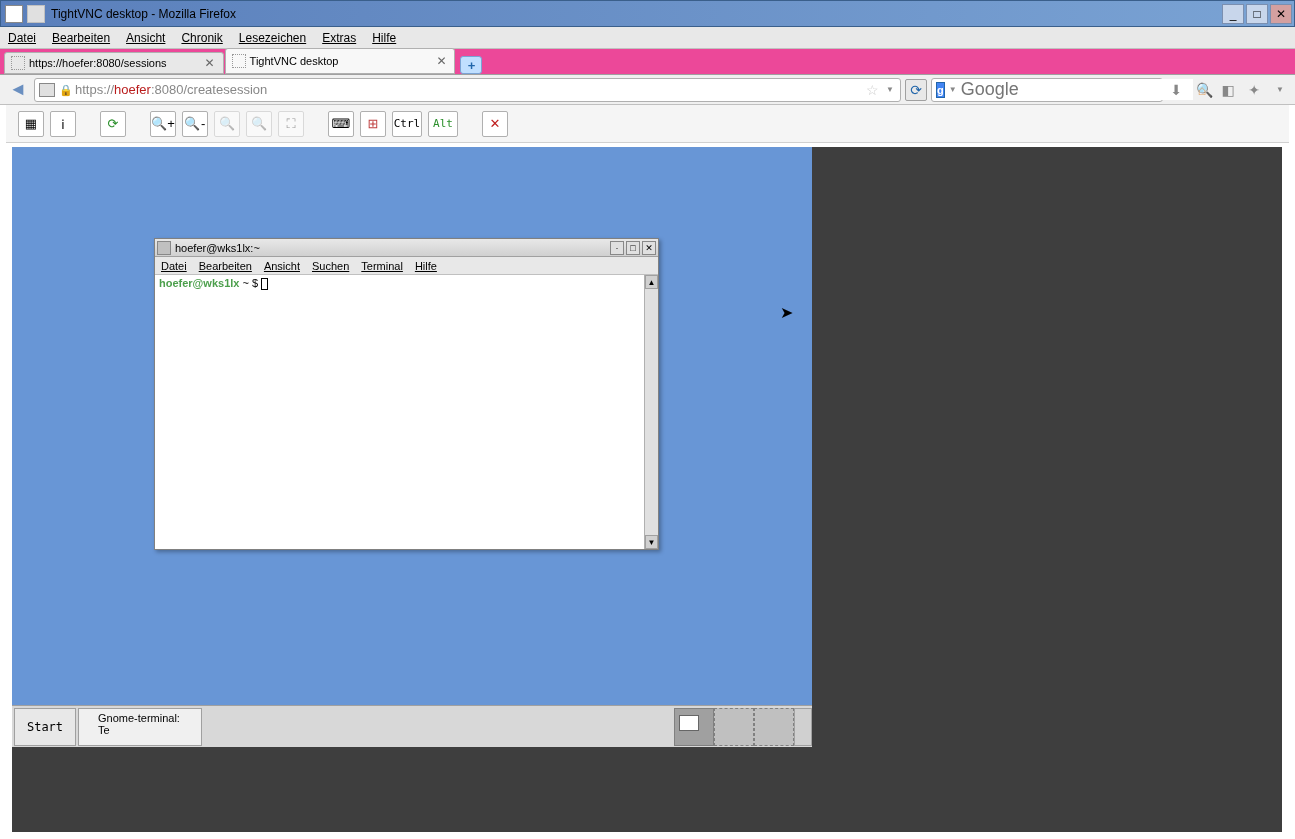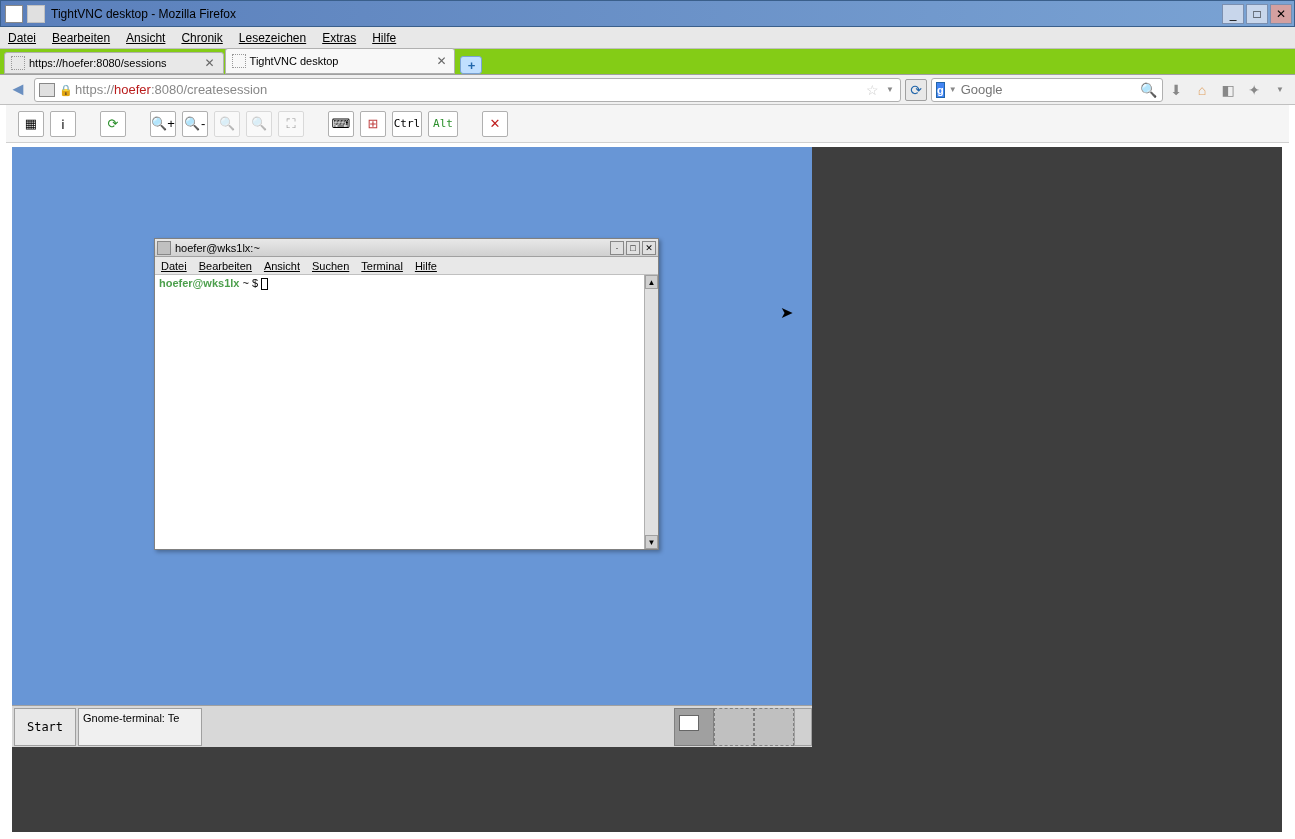--- a/index.html
+++ b/index.html
@@ -13,21 +13,21 @@
 .titlebar-btns { display: flex; gap: 2px; margin-right: 2px; }
 .titlebar-btn { width: 22px; height: 20px; background: #c8d6eb; border: 1px solid #7a8fb0; display: flex; align-items: center; justify-content: center; font-size: 12px; }
 .titlebar-btn.close { background: #d4a0a0; }
 
 
 .menubar { height: 22px; background: #e8e8e8; display: flex; align-items: center; padding: 0 8px; gap: 16px; border-bottom: 1px solid #c0c0c0; }
 .menubar-item { font-size: 12px; color: #000; cursor: pointer; }
 .menubar-item .ul { text-decoration: underline; }
 
 
-.tabbar { height: 26px; background: #84cc16; display: flex; align-items: flex-end; padding: 0 4px; border-bottom: 1px solid #a0a0a0; }
+.tabbar { height: 26px; background: #ec4899; display: flex; align-items: flex-end; padding: 0 4px; border-bottom: 1px solid #a0a0a0; }
 .tab { height: 22px; background: #e8e8e8; border: 1px solid #b0b0b0; display: flex; align-items: center; padding: 0 6px; gap: 4px; font-size: 11px; margin-right: 1px; border-radius: 3px 3px 0 0; }
 .tab.active { background: #f8f8f8; height: 26px; }
 .tab-icon { width: 14px; height: 14px; border: 1px dotted #999; }
 .tab-close { width: 14px; height: 14px; display: flex; align-items: center; justify-content: center; font-size: 12px; color: #666; }
 .tab-add { width: 22px; height: 18px; background: #c0dfff; border: 1px solid #7aa3d4; display: flex; align-items: center; justify-content: center; font-size: 13px; color: #2266aa; margin-left: 4px; border-radius: 3px; font-weight: bold; }
 
 
 .navbar { height: 30px; background: #f0f0f0; display: flex; align-items: center; padding: 0 6px; gap: 4px; border-bottom: 1px solid #c0c0c0; }
 .nav-btn { width: 24px; height: 24px; display: flex; align-items: center; justify-content: center; border: 1px solid transparent; border-radius: 3px; }
 .nav-back { color: #6a8fc0; font-size: 18px; }
@@ -35,21 +35,21 @@
 .url-page-icon { width: 16px; height: 14px; border: 1px solid #888; background: #e0e0e0; }
 .url-lock { width: 12px; height: 12px; color: #888; font-size: 11px; }
 .url-text { font-size: 13px; color: #888; }
 .url-text .dark { color: #b91c1c; }
 .url-star { width: 16px; color: #ccc; font-size: 14px; }
 .url-dropdown { width: 10px; font-size: 8px; color: #888; }
 .reload-btn { width: 22px; height: 22px; border: 1px solid #a0a0a0; background: #e8e8e8; display: flex; align-items: center; justify-content: center; color: #2266aa; font-size: 14px; border-radius: 2px; }
 .searchbar { width: 232px; height: 24px; background: #fff; border: 1px solid #b0b0b0; display: flex; align-items: center; padding: 0 4px; gap: 4px; border-radius: 3px; }
 .search-icon-box { width: 18px; height: 16px; background: #4285f4; border: 1px solid #2266aa; display: flex; align-items: center; justify-content: center; color: #fff; font-size: 11px; font-weight: bold; }
 .search-dd { font-size: 8px; color: #888; }
-.search-input { flex: 1; font-size: 13px; color: #701a75; border: none; outline: none; }
+.search-input { flex: 1; font-size: 18px; color: #701a75; border: none; outline: none; }
 .search-mag { color: #888; font-size: 14px; }
 .navbar-right { display: flex; gap: 8px; align-items: center; }
 .toolbar-icon { width: 18px; height: 18px; color: #888; font-size: 14px; display: flex; align-items: center; justify-content: center; }
 
 
 .vnc-toolbar { height: 38px; background: #f5f5f5; display: flex; align-items: center; padding: 0 12px; gap: 6px; border-bottom: 1px solid #d0d0d0; margin: 0 6px; }
 .vnc-btn { width: 26px; height: 26px; background: #fff; border: 1px solid #b0b0b0; display: flex; align-items: center; justify-content: center; font-size: 13px; border-radius: 2px; }
 .vnc-btn.disabled { opacity: 0.4; }
 .vnc-btn-text { width: 30px; height: 26px; background: #fff; border: 1px solid #b0b0b0; display: flex; align-items: center; justify-content: center; font-size: 11px; font-family: monospace; border-radius: 2px; }
 .vnc-gap { width: 12px; }
@@ -75,21 +75,21 @@
 .term-scroll { width: 14px; background: #e0e0e0; border-left: 1px solid #b0b0b0; display: flex; flex-direction: column; }
 .term-scroll-btn { height: 14px; background: #d0d0d0; border: 1px solid #a0a0a0; font-size: 8px; display: flex; align-items: center; justify-content: center; }
 .term-scroll-track { flex: 1; }
 
 
 .mouse-cursor { position: absolute; left: 768px; top: 156px; font-size: 16px; color: #000; pointer-events: none; }
 
 
 .taskbar { position: absolute; left: 0; bottom: 0; width: 800px; height: 42px; background: #d8d8d8; border-top: 1px solid #a0a0a0; display: flex; align-items: center; }
 .start-btn { width: 62px; height: 38px; background: #e8e8e8; border: 1px solid #a0a0a0; display: flex; align-items: center; justify-content: center; font-family: monospace; font-size: 12px; margin: 0 2px; }
-.task-item { width: 124px; height: 38px; background: #f0f0f0; border: 1px solid #a0a0a0; display: flex; align-items: flex-start; padding: 3px 4px; font-size: 11px; overflow: hidden; }
+.task-item { width: 124px; height: 38px; background: #f0f0f0; border: 1px solid #a0a0a0; display: flex; align-items: flex-start; padding: 3px 19px; font-size: 11px; overflow: hidden; }
 .pager { margin-left: auto; display: flex; gap: 0; height: 38px; }
 .pager-cell { width: 40px; height: 38px; border: 1px solid #808080; background: #c0c0c0; position: relative; }
 .pager-cell.active { background: #a0a0a0; }
 .pager-cell.dashed { border-style: dashed; }
 .pager-mini { position: absolute; left: 4px; top: 6px; width: 20px; height: 16px; background: #fff; border: 1px solid #666; }
 .pager-tray { width: 18px; height: 38px; background: #d0d0d0; border: 1px solid #a0a0a0; }
 </style>
 </head>
 <body>
 

